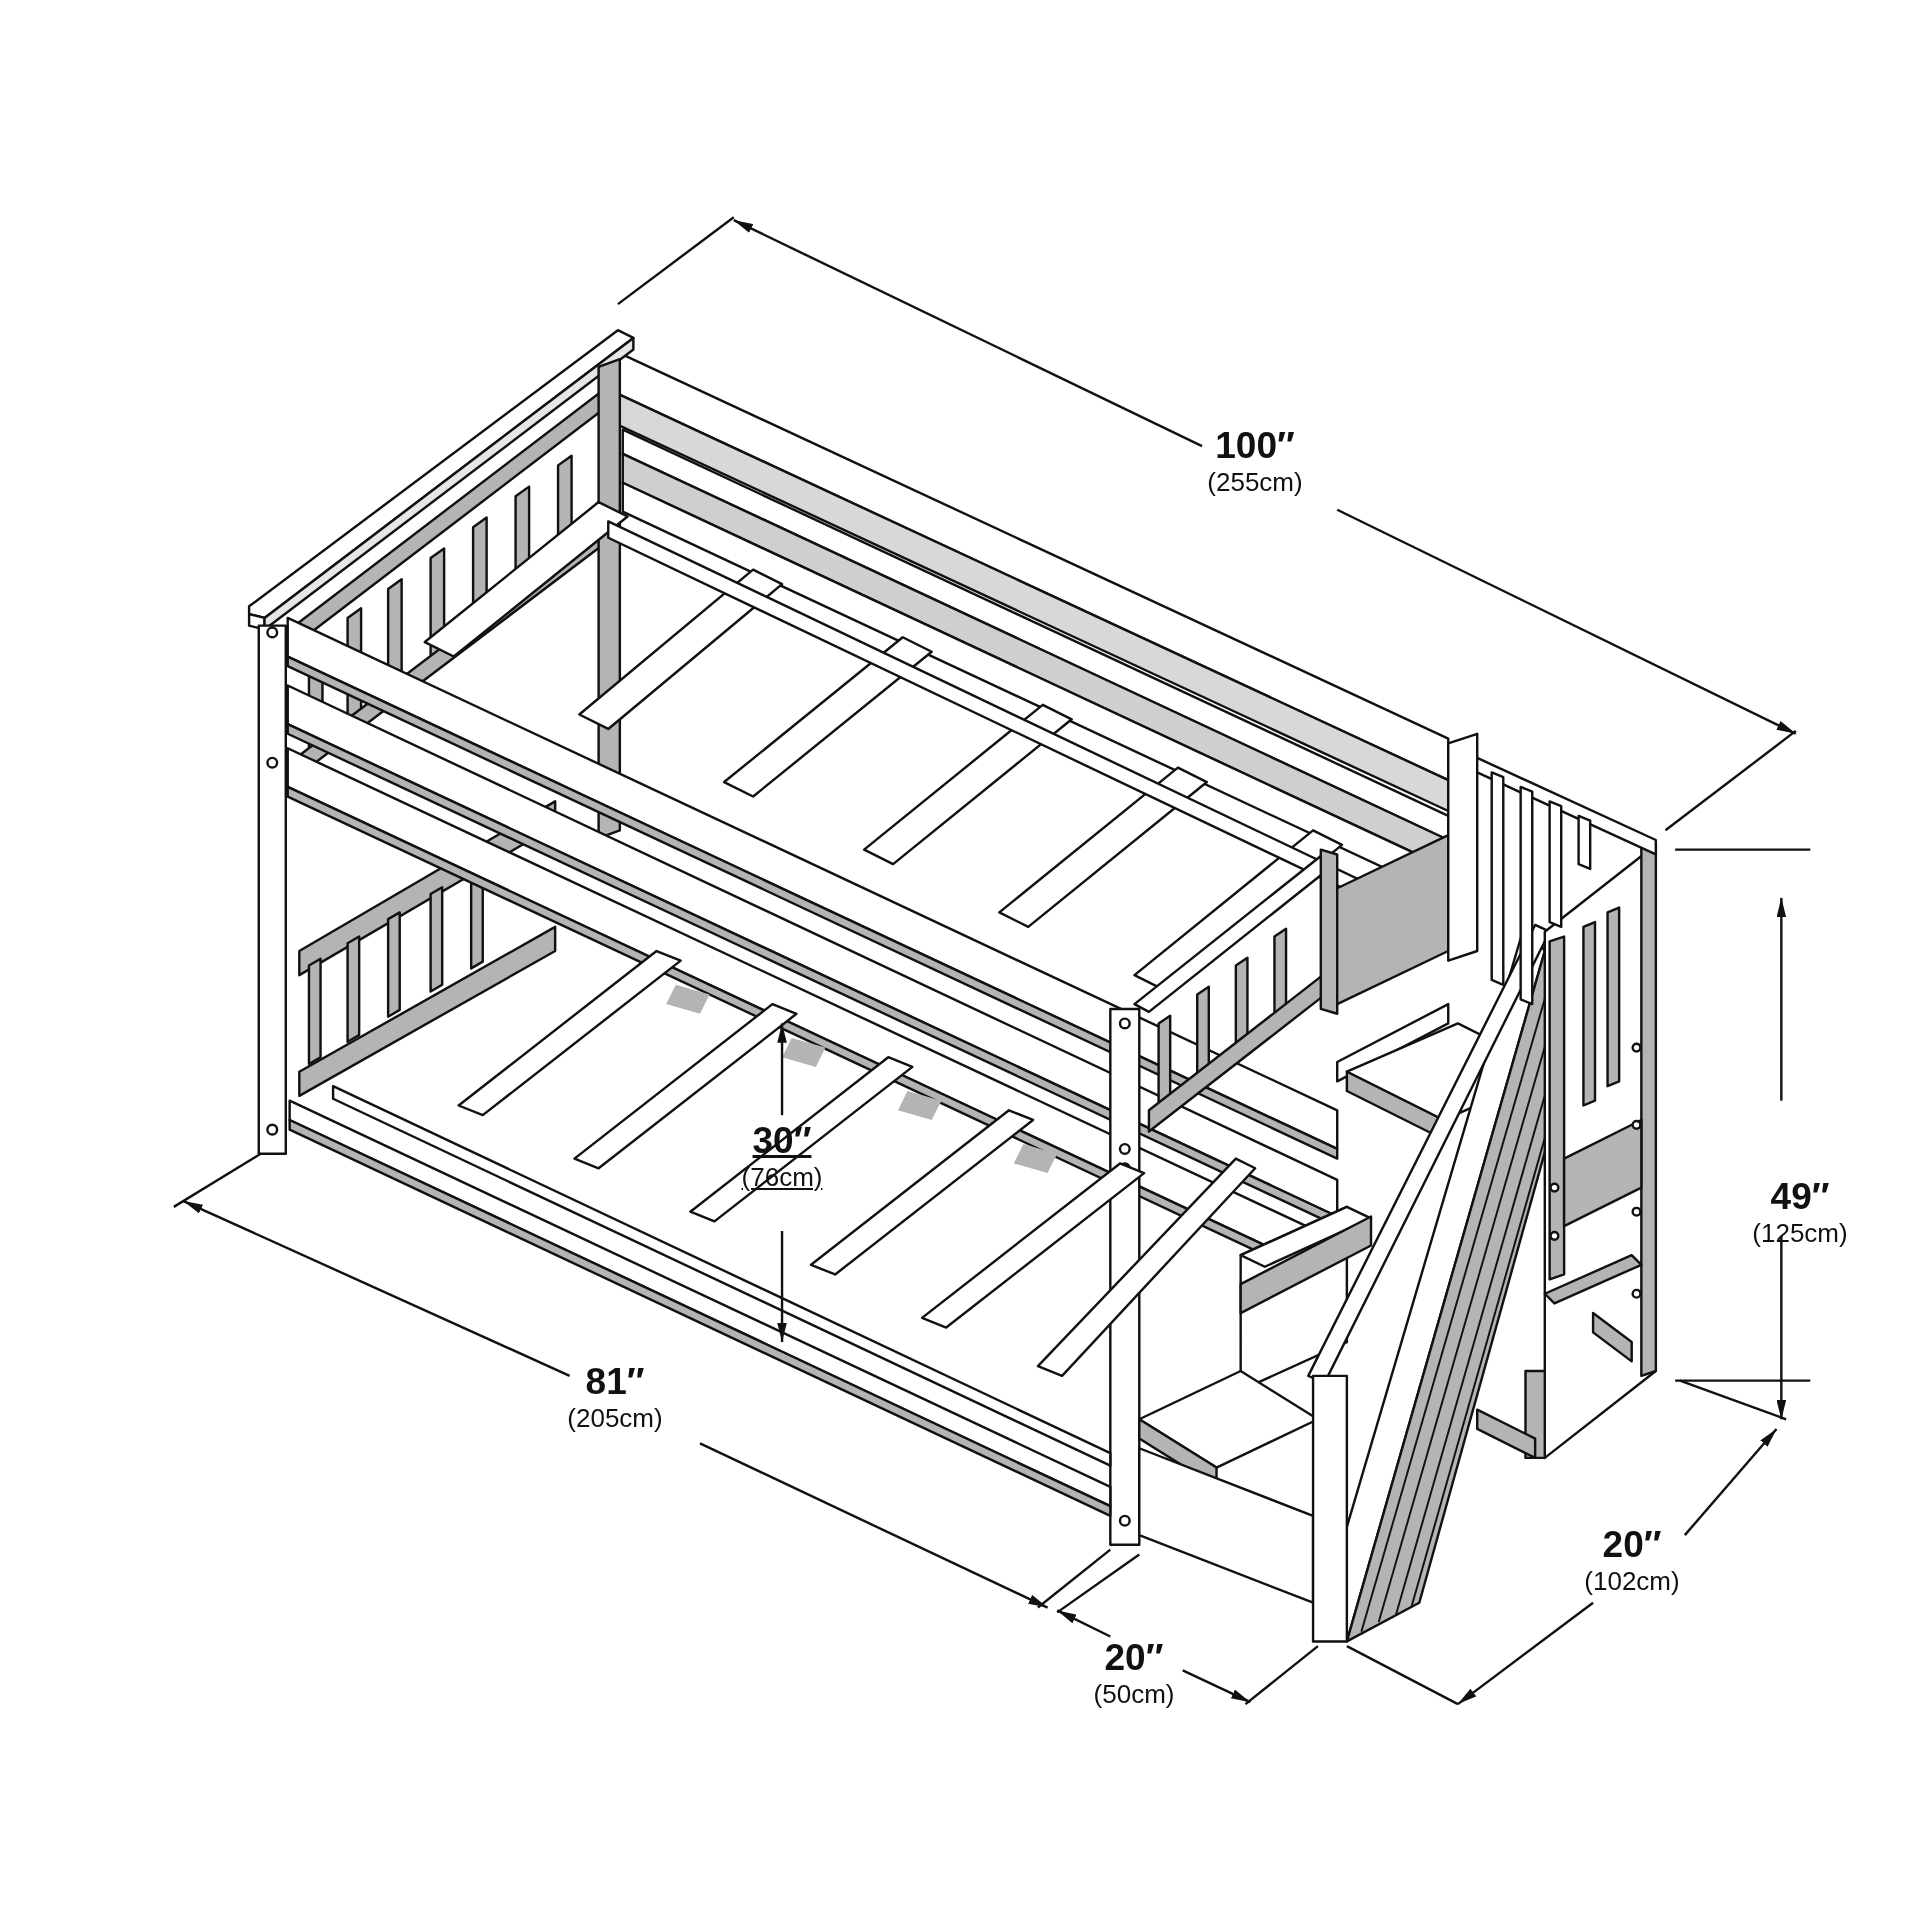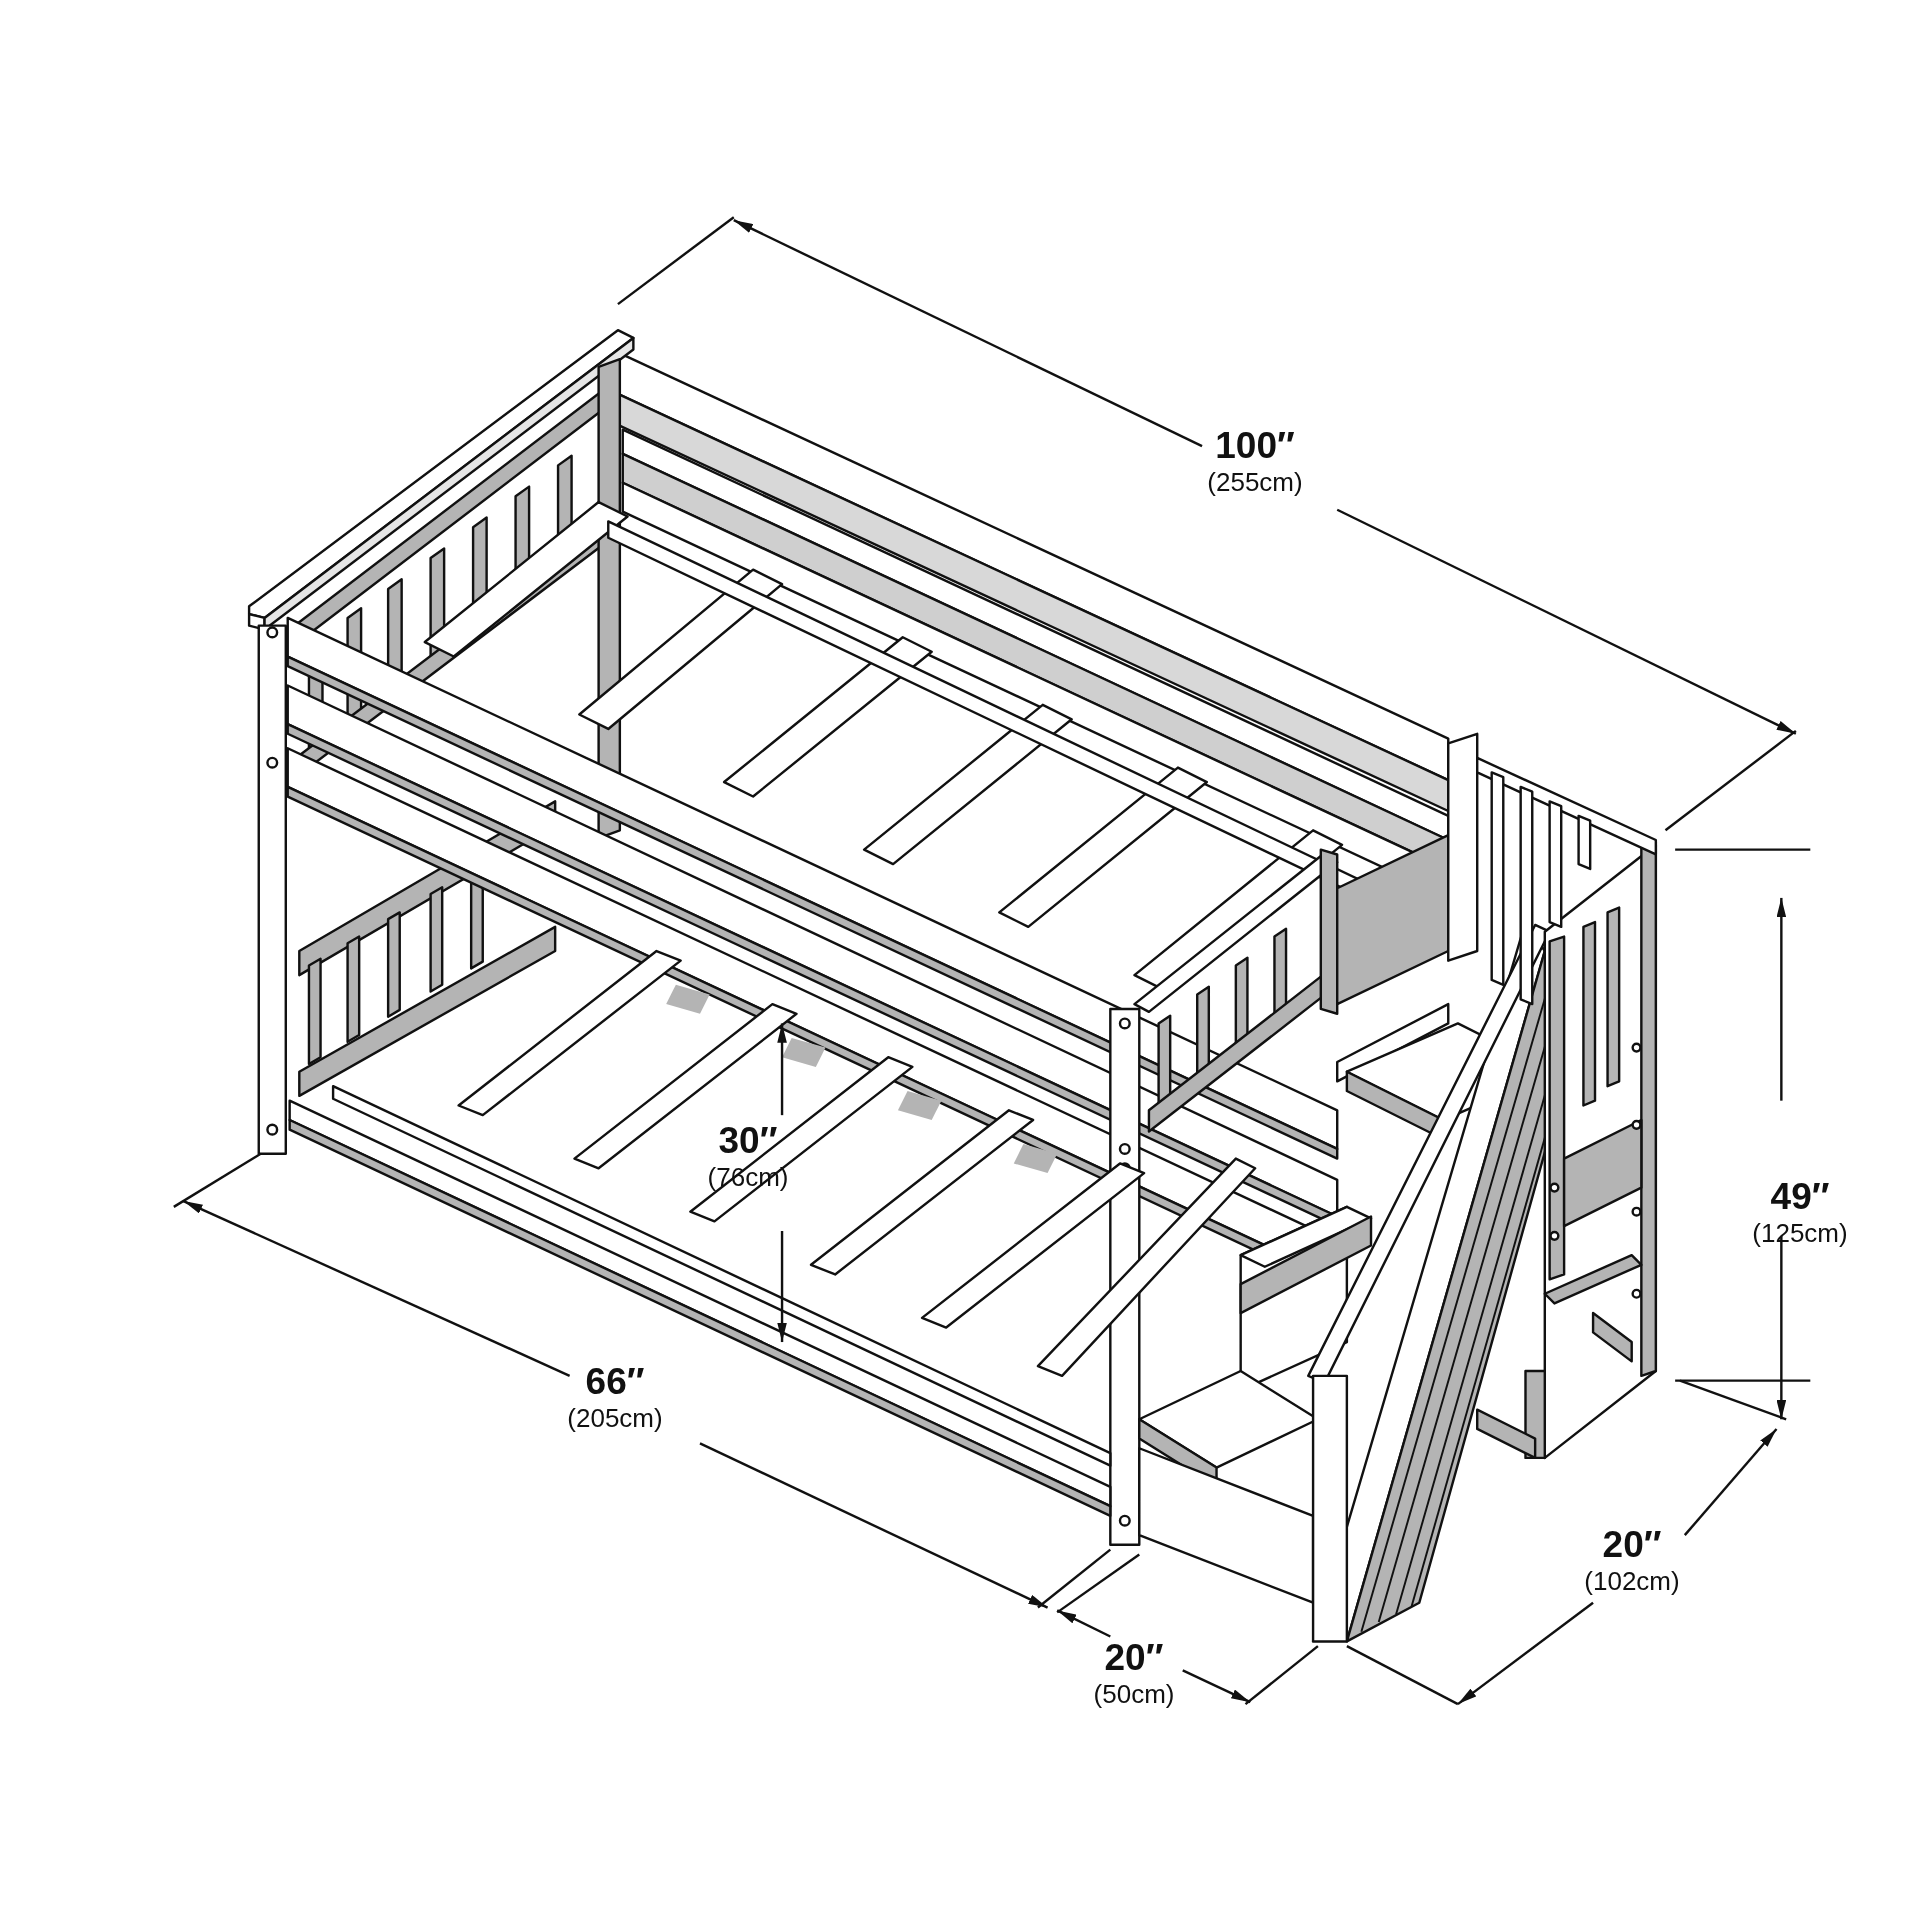--- a/index.html
+++ b/index.html
@@ -237,21 +237,21 @@
   </div>
   <div class="dim-label" style="left:1632px; top:1524px;">
     <span class="imp">20″</span>
     <span class="met">(102cm)</span>
   </div>
   <div class="dim-label" style="left:1134px; top:1637px;">
     <span class="imp">20″</span>
     <span class="met">(50cm)</span>
   </div>
   <div class="dim-label" style="left:615px; top:1361px;">
-    <span class="imp">66″</span>
+    <span class="imp">81″</span>
     <span class="met">(205cm)</span>
   </div>
-  <div class="dim-label" style="left:748px; top:1120px;">
+  <div class="dim-label" style="left:782px; top:1120px;text-decoration:underline;">
     <span class="imp">30″</span>
     <span class="met">(76cm)</span>
   </div>
 </div>
 
 
 </body></html>

